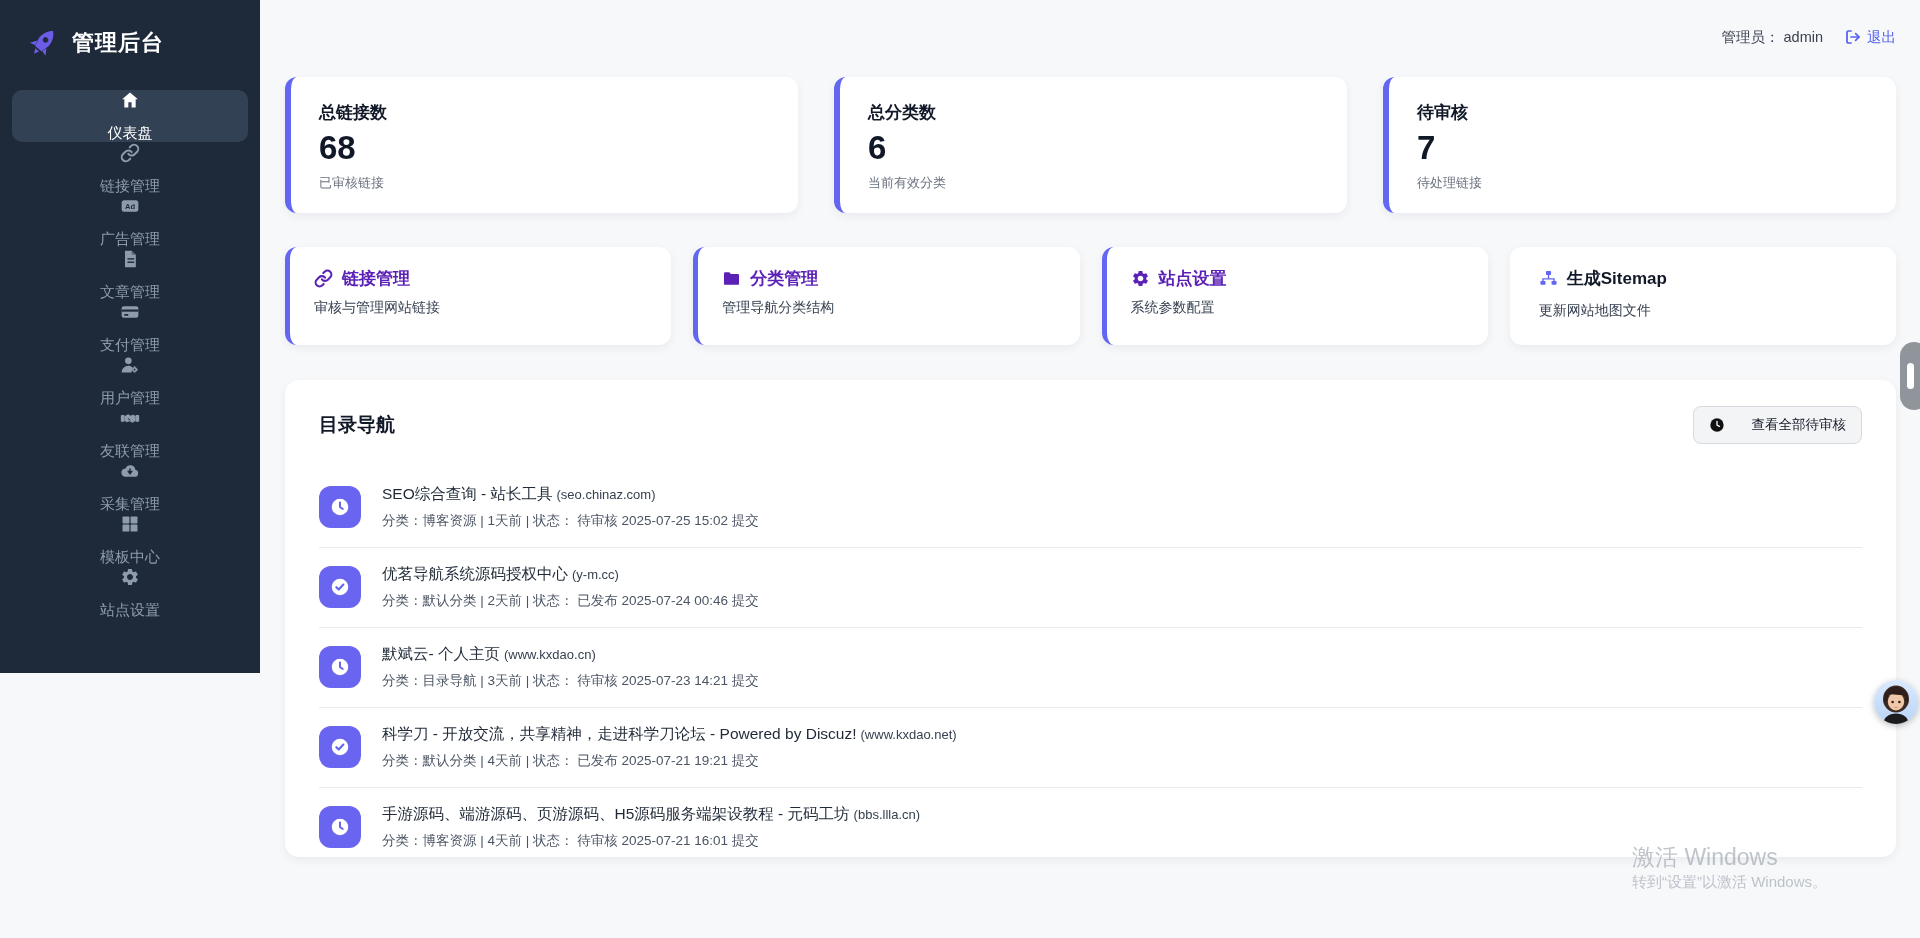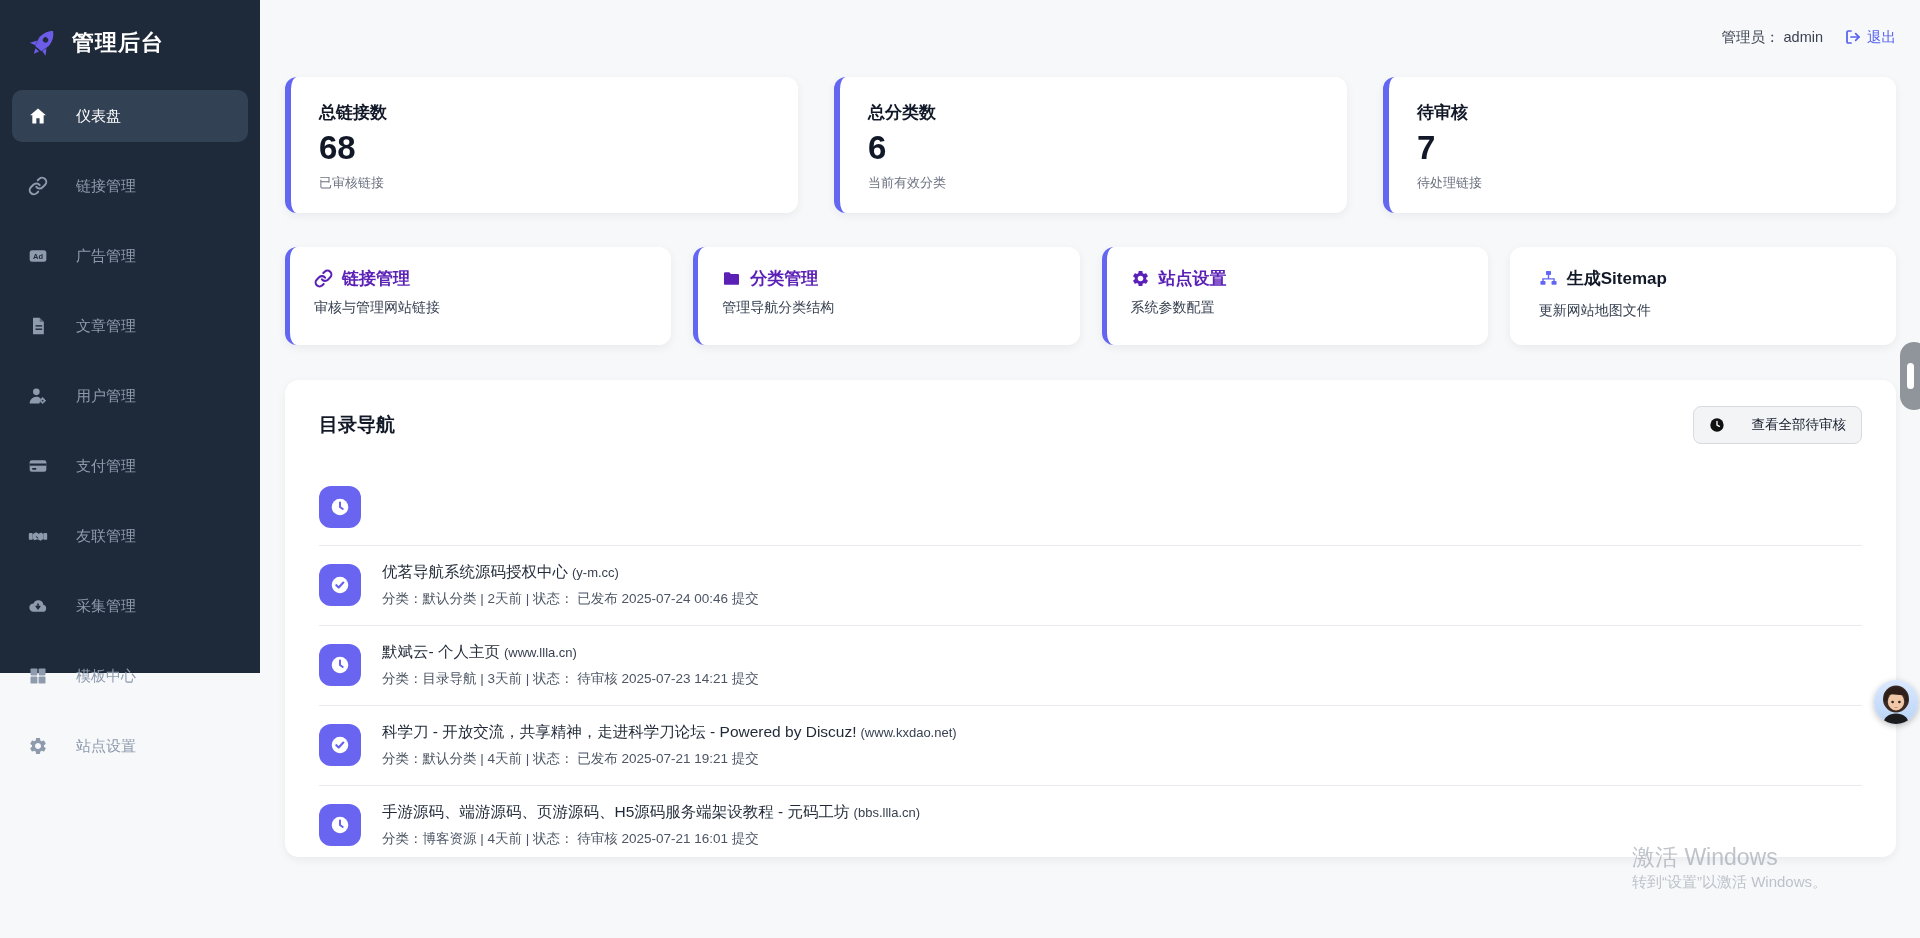--- a/index.html
+++ b/index.html
@@ -11,22 +11,22 @@
   
   .sidebar {
     position:fixed; left:0; top:0; width:260px; height:673px;
     background:#1e2a3a; z-index:5;
   }
   .logo-row { display:flex; align-items:center; gap:12px; padding:26px 24px 30px 26px; }
   .logo-row svg { width:34px; height:34px; }
   .logo-title { color:#fff; font-size:22px; font-weight:bold; letter-spacing:1px; }
   .menu { padding:0 12px; }
   .menu-item {
-    display:flex; align-items:center; gap:28px; height:52px; margin-bottom:18px;
-    padding:0 16px; border-radius:10px; color:#8e9bad; font-size:15px; cursor:pointer;
+    display:flex; align-items:center; gap:14px; height:52px; margin-bottom:1px;
+    padding:0 16px; border-radius:10px; color:#8e9bad; font-size:15px; cursor:pointer;flex-direction:column;
   }
   .menu-item svg { width:20px; height:20px; flex:0 0 20px; }
   .menu-item.active { background:#334155; color:#fff; }
   
   .main { margin-left:260px; padding:22px 24px 0 25px; }
   .topbar { display:flex; justify-content:flex-end; align-items:center; gap:22px; height:30px; }
   .admin-info { font-size:14.5px; color:#3c4251; }
   .logout { display:flex; align-items:center; gap:6px; color:#5560f0; font-size:14.5px; cursor:pointer; }
   .logout svg { width:16px; height:16px; }
   
@@ -133,38 +133,38 @@
     <div class="menu-item">
       <svg viewBox="0 0 24 24">
         <path d="M6 2h8l5 5v15H6z" fill="currentColor"></path>
         <path d="M14 2l5 5h-5z" fill="#1e2a3a" opacity=".45"></path>
         <rect x="9" y="11" width="8" height="1.7" fill="#1e2a3a"></rect>
         <rect x="9" y="15" width="8" height="1.7" fill="#1e2a3a"></rect>
       </svg>
       <span>文章管理</span>
     </div>
     <div class="menu-item">
+      <svg viewBox="0 0 24 24">
+        <rect x="2" y="5" width="20" height="14" rx="2.5" fill="currentColor"></rect>
+        <rect x="2" y="9" width="20" height="2.6" fill="#1e2a3a"></rect>
+        <rect x="5" y="14.5" width="5" height="2" rx=".5" fill="#1e2a3a"></rect>
+      </svg>
+      <span>支付管理</span>
+    </div>
+    <div class="menu-item">
       <svg viewBox="0 0 24 24" fill="currentColor">
         <circle cx="10" cy="7" r="4"></circle>
         <path d="M2 21c0-4.4 3.6-8 8-8 2 0 3.8.7 5.2 1.9l-1.5 6.1z"></path>
         <circle cx="17.5" cy="17.5" r="3"></circle>
         <circle cx="17.5" cy="17.5" r="1.1" fill="#1e2a3a"></circle>
         <g stroke="currentColor" stroke-width="1.6">
             <path d="M17.5 13.6v1M17.5 20.4v1M13.6 17.5h1M20.4 17.5h1"></path>
           </g>
       </svg>
       <span>用户管理</span>
-    </div>
-    <div class="menu-item">
-      <svg viewBox="0 0 24 24">
-        <rect x="2" y="5" width="20" height="14" rx="2.5" fill="currentColor"></rect>
-        <rect x="2" y="9" width="20" height="2.6" fill="#1e2a3a"></rect>
-        <rect x="5" y="14.5" width="5" height="2" rx=".5" fill="#1e2a3a"></rect>
-      </svg>
-      <span>支付管理</span>
     </div>
     <div class="menu-item">
       <svg viewBox="0 0 24 24" fill="currentColor">
         <rect x="1" y="8.5" width="4.5" height="8" rx="1"></rect>
         <rect x="18.5" y="8.5" width="4.5" height="8" rx="1"></rect>
         <path d="M5.5 9.8l4.2-2.3 3.2 1.9 3-1.5 2.6 2v5.5l-3.2 2.4-4-1.8-3.2 1.2-2.6-1.9z"></path>
         <path d="M9.5 12.5l2.8 2.2" stroke="#1e2a3a" stroke-width="1.2"></path>
       </svg>
       <span>友联管理</span>
     </div>
@@ -280,20 +280,24 @@
     </div>
 
     <div class="recent-list">
       <div class="recent-item">
         <div class="item-icon">
           <svg viewBox="0 0 24 24">
               <circle cx="12" cy="12" r="9" fill="#fff"></circle>
               <path d="M12 7.2V12l3 2.2" stroke="#6965f0" stroke-width="2.2" fill="none" stroke-linecap="round"></path>
             </svg>
         </div>
+        <div>
+          <div><span class="item-title">SEO综合查询 - 站长工具</span><span class="item-domain">(seo.chinaz.com)</span></div>
+          <div class="item-meta">分类：博客资源 | 1天前 | 状态： 待审核 2025-07-25 15:02 提交</div>
+        </div>
       </div>
       <div class="recent-item">
         <div class="item-icon">
           <svg viewBox="0 0 24 24">
               <circle cx="12" cy="12" r="9" fill="#fff"></circle>
               <path d="M8 12.2l2.6 2.6 5-5.4" stroke="#6965f0" stroke-width="2.4" fill="none" stroke-linecap="round" stroke-linejoin="round"></path>
             </svg>
         </div>
         <div>
           <div><span class="item-title">优茗导航系统源码授权中心</span><span class="item-domain">(y-m.cc)</span></div>
@@ -301,21 +305,21 @@
         </div>
       </div>
       <div class="recent-item">
         <div class="item-icon">
           <svg viewBox="0 0 24 24">
               <circle cx="12" cy="12" r="9" fill="#fff"></circle>
               <path d="M12 7.2V12l3 2.2" stroke="#6965f0" stroke-width="2.2" fill="none" stroke-linecap="round"></path>
             </svg>
         </div>
         <div>
-          <div><span class="item-title">默斌云- 个人主页</span><span class="item-domain">(www.llla.cn)</span></div>
+          <div><span class="item-title">默斌云- 个人主页</span><span class="item-domain">(www.kxdao.cn)</span></div>
           <div class="item-meta">分类：目录导航 | 3天前 | 状态： 待审核 2025-07-23 14:21 提交</div>
         </div>
       </div>
       <div class="recent-item">
         <div class="item-icon">
           <svg viewBox="0 0 24 24">
               <circle cx="12" cy="12" r="9" fill="#fff"></circle>
               <path d="M8 12.2l2.6 2.6 5-5.4" stroke="#6965f0" stroke-width="2.4" fill="none" stroke-linecap="round" stroke-linejoin="round"></path>
             </svg>
         </div>

